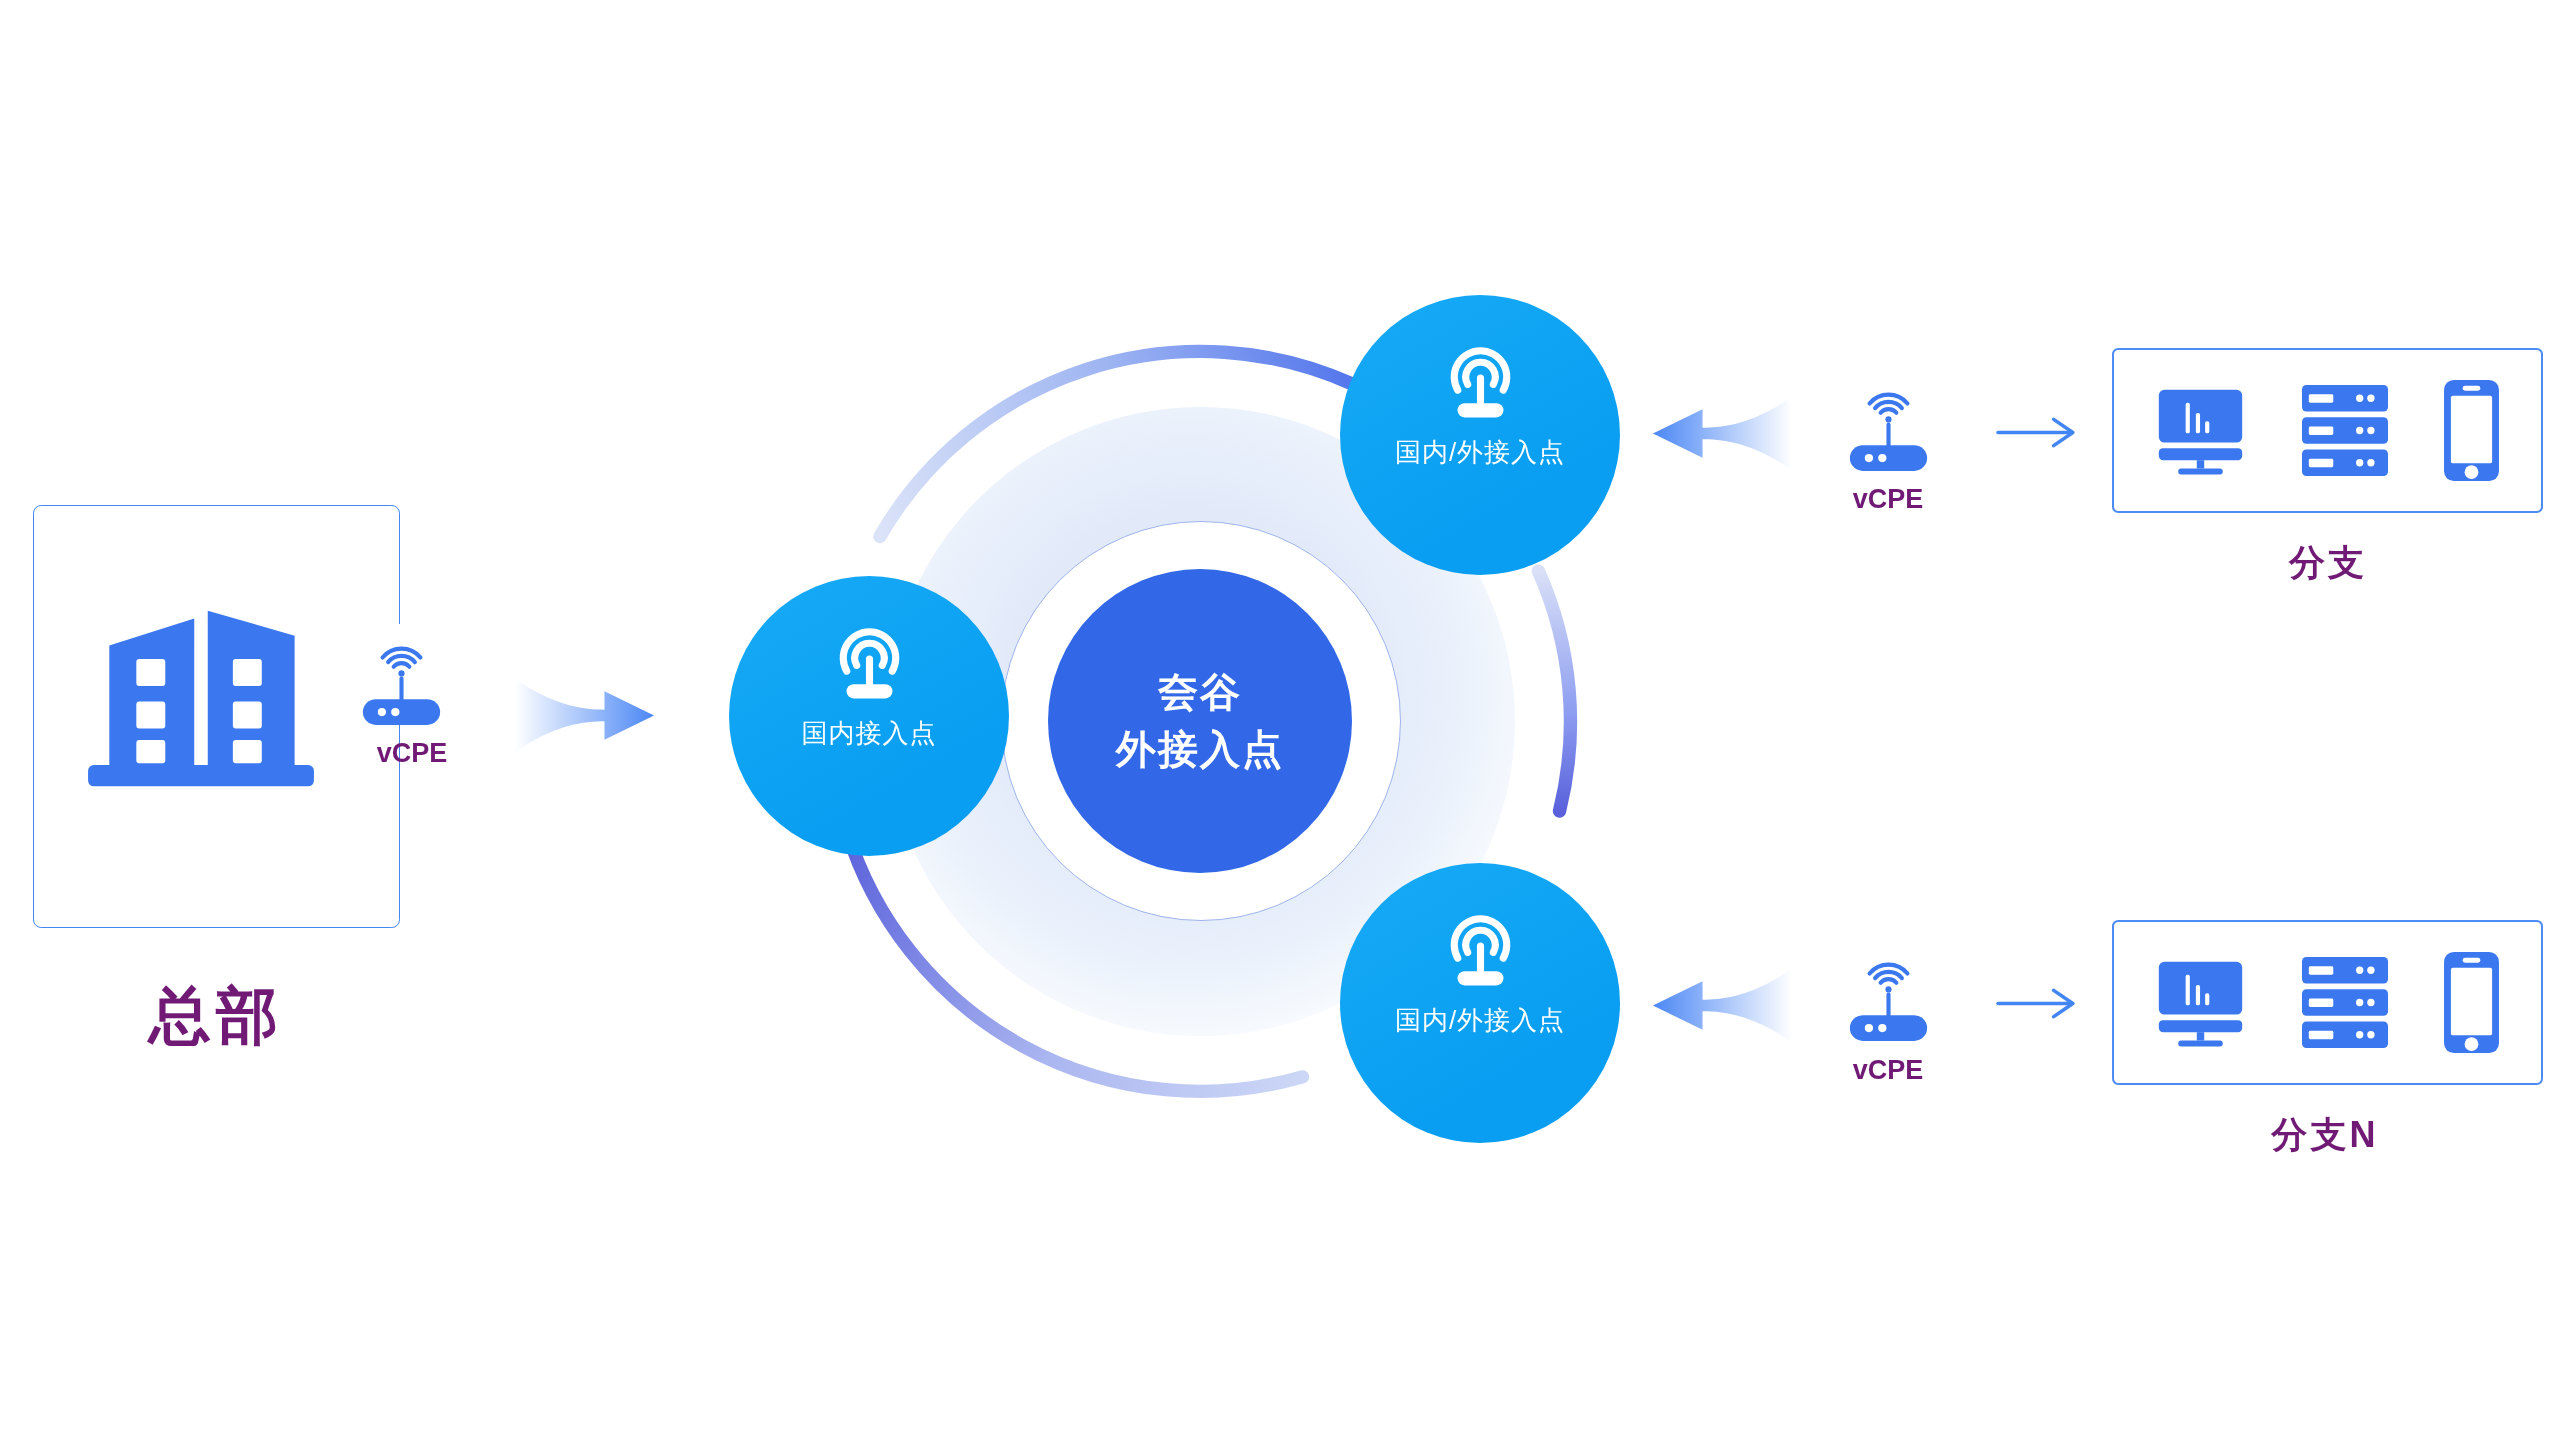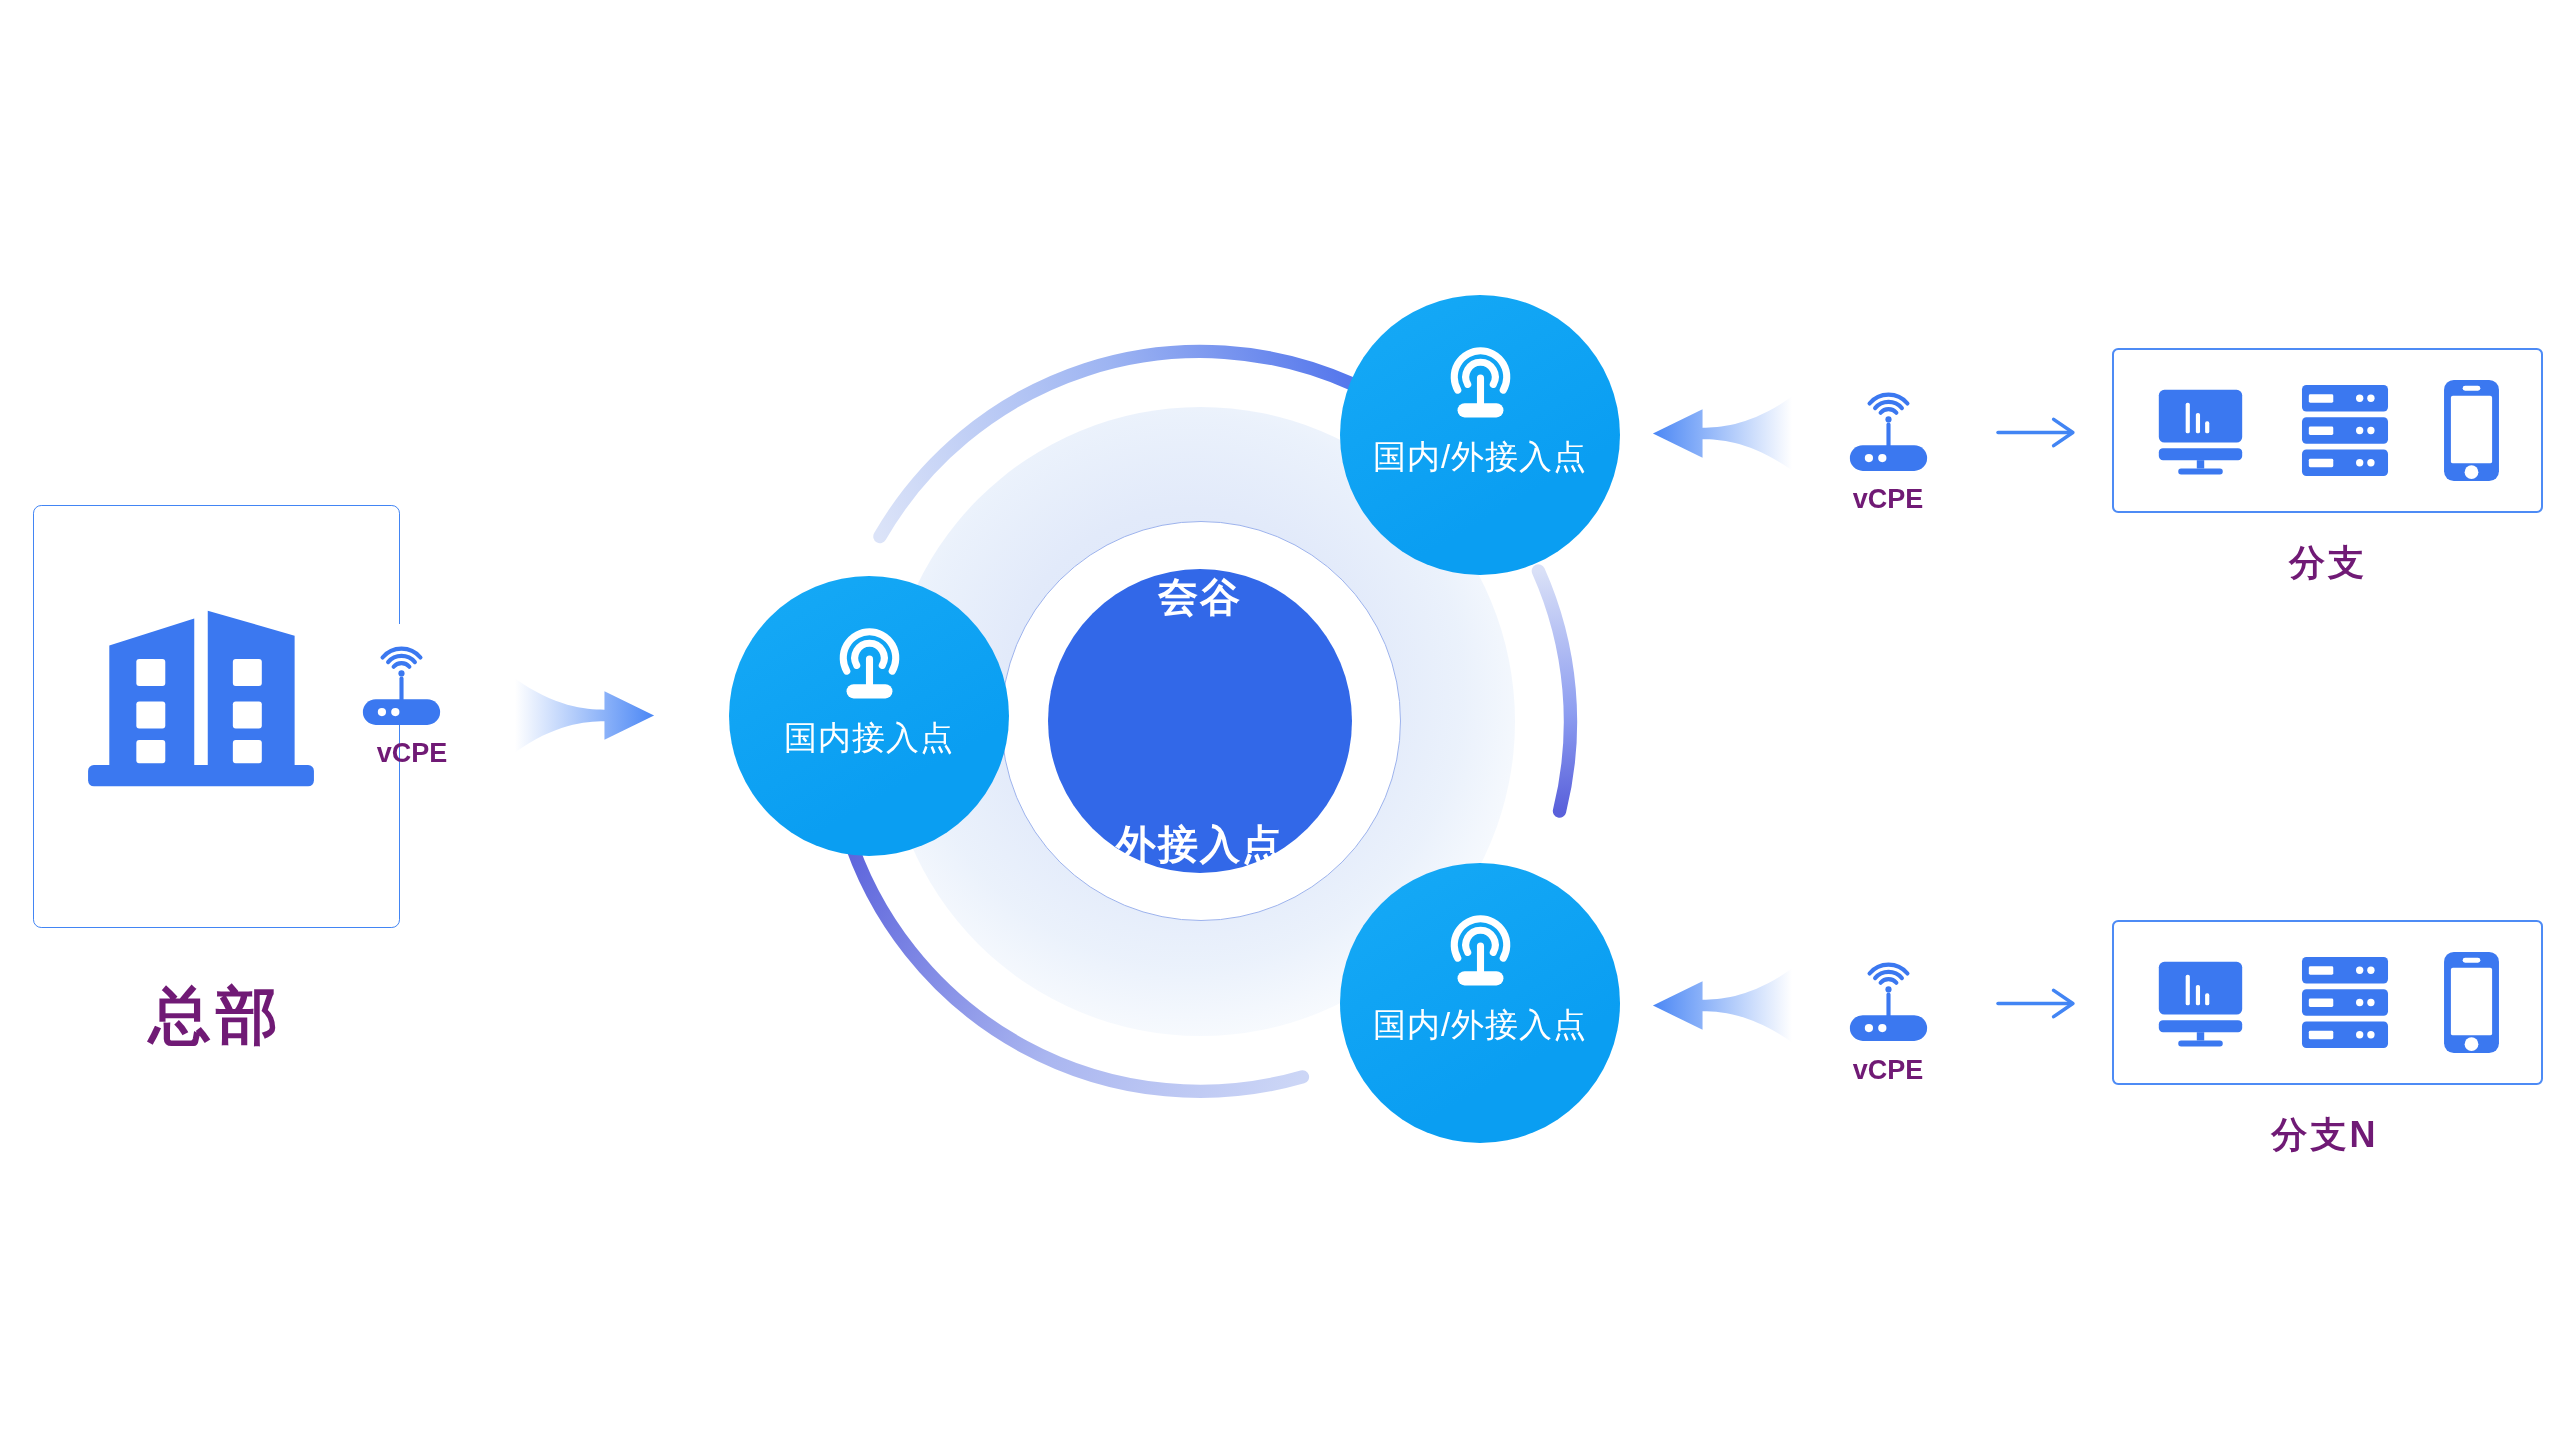--- a/index.html
+++ b/index.html
@@ -14,32 +14,32 @@
     background:radial-gradient(circle at 48% 45%,
       #dbe5f8 0%, #e2eafa 38%, rgba(231,239,251,.85) 58%,
       rgba(242,247,253,.45) 76%, rgba(255,255,255,0) 96%);
   }
   .white-ring{
     width:400px;height:400px;border-radius:50%;
     background:#ffffff;border:1.5px solid #9db3ed;box-sizing:border-box;
   }
   .core-circle{
     width:304px;height:304px;border-radius:50%;background:#3268e8;
-    display:flex;flex-direction:column;align-items:center;justify-content:space-between;
+    display:flex;flex-direction:column;align-items:center;justify-content:center;
     color:#ffffff;font-size:40px;font-weight:bold;letter-spacing:2.1px;
     line-height:1.42;text-align:center;
   }
   
   .pop-circle{
     width:280px;height:280px;border-radius:50%;
     background:linear-gradient(150deg,#16aaf6 0%,#0a9ef2 70%);
     display:flex;flex-direction:column;align-items:center;
   }
   .pop-label{
-    color:#ffffff;font-size:33px;font-weight:500;letter-spacing:1px;
+    color:#ffffff;font-size:26px;font-weight:500;letter-spacing:1px;
     text-align:left;margin-top:11.3px;white-space:nowrap;
   }
   .pop-icon{margin-top:47px;}
   
   .hq-box{
     width:367px;height:423px;border:1.5px solid #4285f4;border-radius:8.2px;
     background:#ffffff;box-sizing:border-box;
   }
   .branch-box{
     width:431px;height:165px;border:2.1px solid #4d8bf5;border-radius:6.2px;

